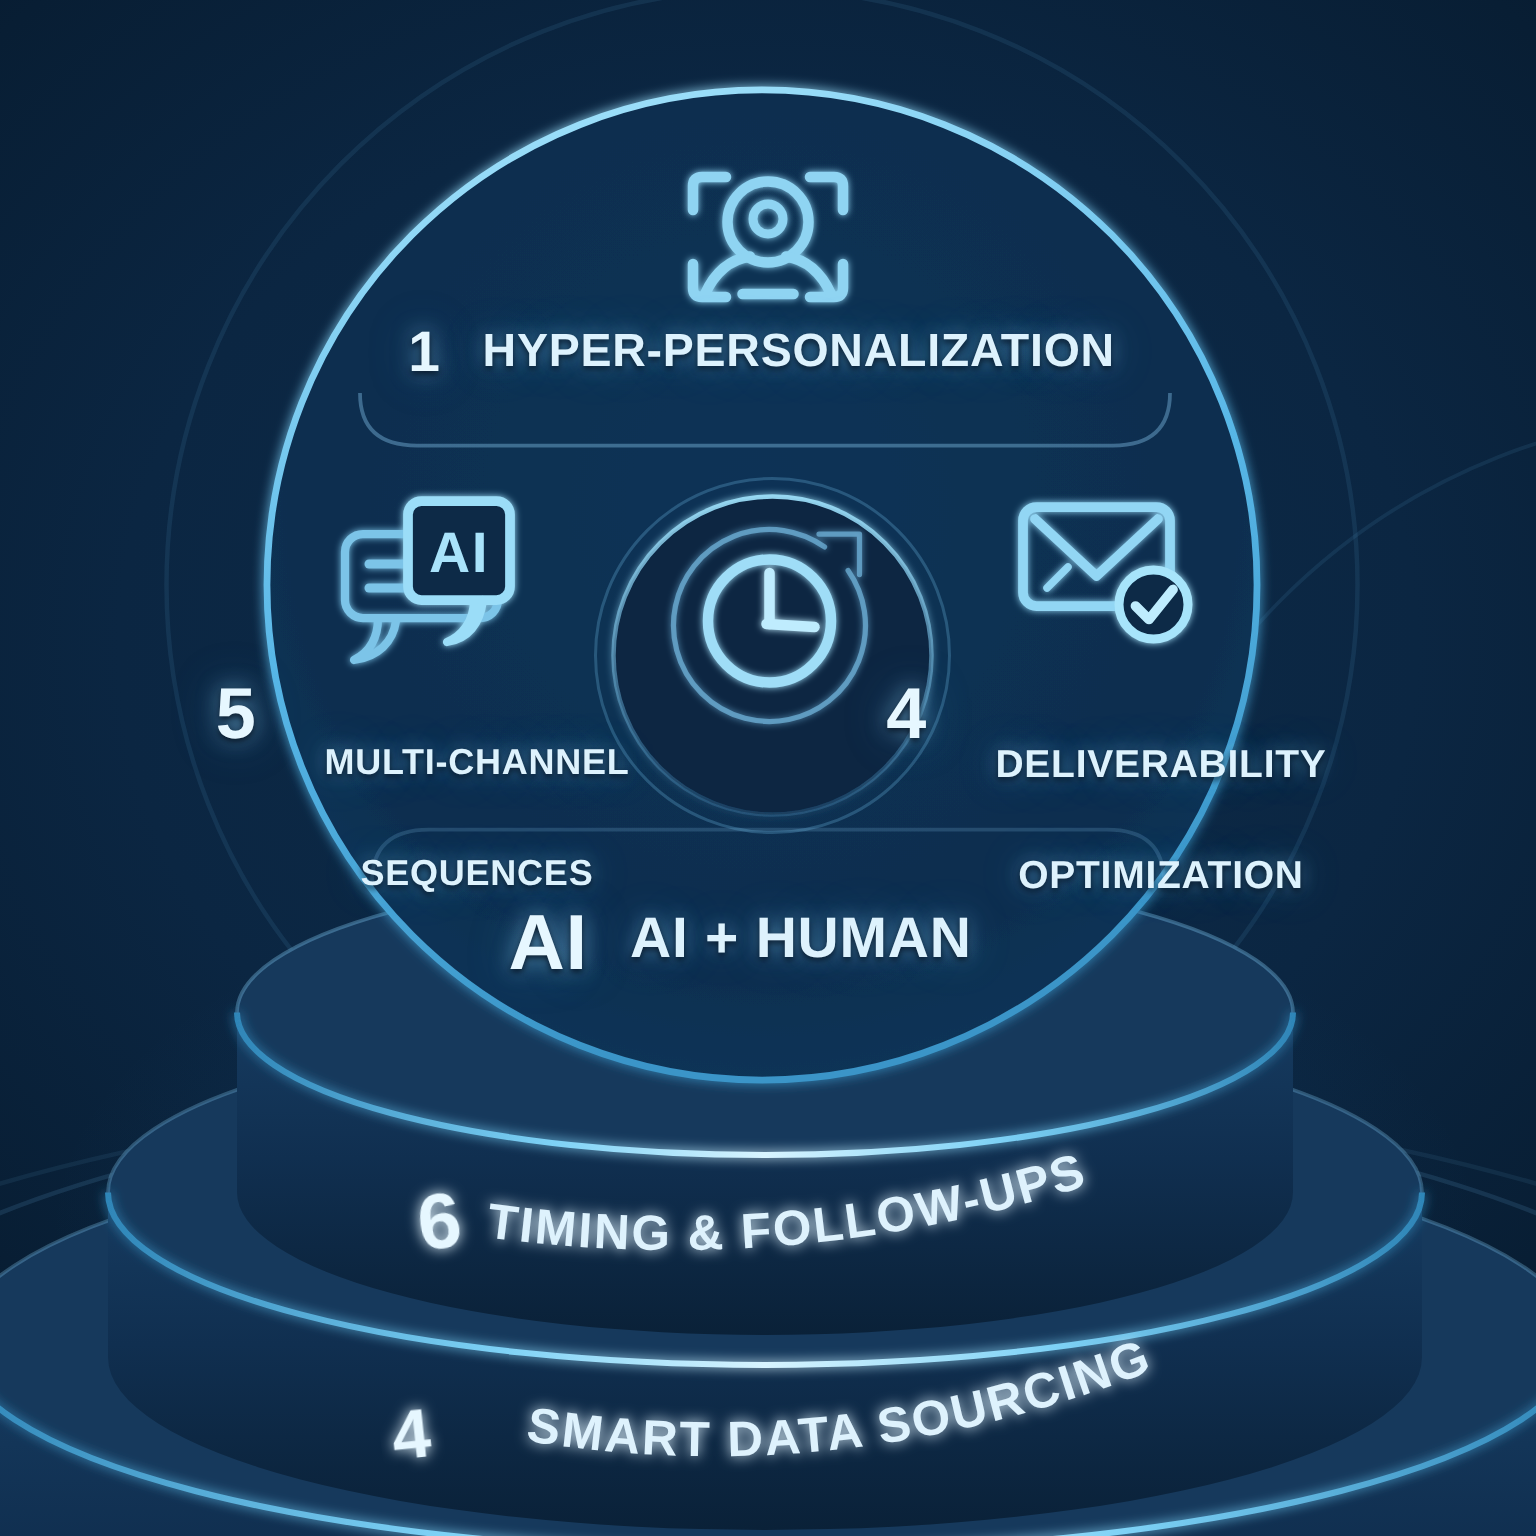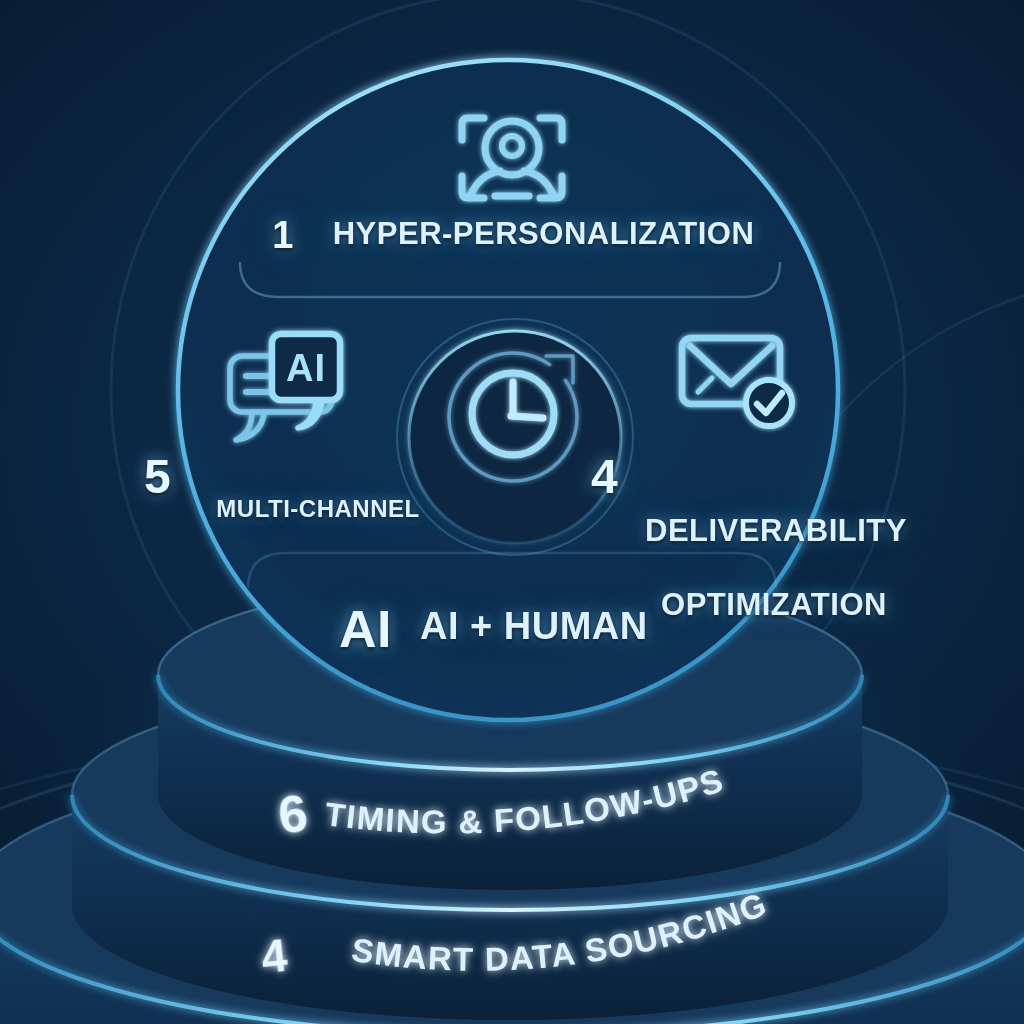--- a/index.html
+++ b/index.html
@@ -164,29 +164,30 @@
   <g fill="none" stroke="#92D6F4" stroke-linecap="round" stroke-linejoin="round" filter="url(#glow3)">
     <rect x="682" y="338" width="98" height="66" rx="9" stroke-width="6.5"></rect>
     <path d="M 690 346 L 731 384 L 772 346" stroke-width="6.5"></path>
     <path d="M 698 392 L 712 378" stroke-width="5"></path>
     <circle cx="769" cy="403" r="23" fill="#0C2A46" stroke="#A7E4FB" stroke-width="6"></circle>
     <path d="M 757 404 L 766 413 L 782 393" stroke="#BFECFE" stroke-width="6.5"></path>
   </g>
 </svg>
 
 <div class="hudText numText" style="left:258px;top:214px;width:50px;font-size:38px;text-align:center;">1</div>
-<div class="hudText" style="left:320px;top:217px;width:425px;font-size:31px;text-align:center;line-height:34px;margin-left:11px;">HYPER-PERSONALIZATION</div>
+<div class="hudText" style="left:320px;top:217px;width:425px;font-size:31px;text-align:center;line-height:34px;">HYPER-PERSONALIZATION</div>
 
 <div class="hudText numText" style="left:130px;top:449px;width:55px;font-size:48px;text-align:center;">5</div>
 <div class="hudText" style="left:192px;top:453px;width:252px;font-size:24px;text-align:center;line-height:37px;">
   <span>MULTI-CHANNEL</span><br>
+  <span>SEQUENCES</span>
 </div>
 
 <div class="hudText numText" style="left:577px;top:449px;width:55px;font-size:48px;text-align:center;">4</div>
-<div class="hudText" style="left:645px;top:475px;width:258px;font-size:31px;text-align:center;line-height:37px;">
+<div class="hudText" style="left:645px;top:454px;width:258px;font-size:26px;text-align:center;line-height:37px;">
   <span>DELIVERABILITY</span><br>
   <span>OPTIMIZATION</span>
 </div>
 
 <div class="hudText numText" style="left:328px;top:563px;width:75px;font-size:52px;text-align:center;margin-top:36px;">AI</div>
 <div class="hudText" style="left:420px;top:569px;width:240px;font-size:38px;text-align:left;line-height:38px;">
   <span>AI + HUMAN</span><br>
 </div>
 
 </div>

